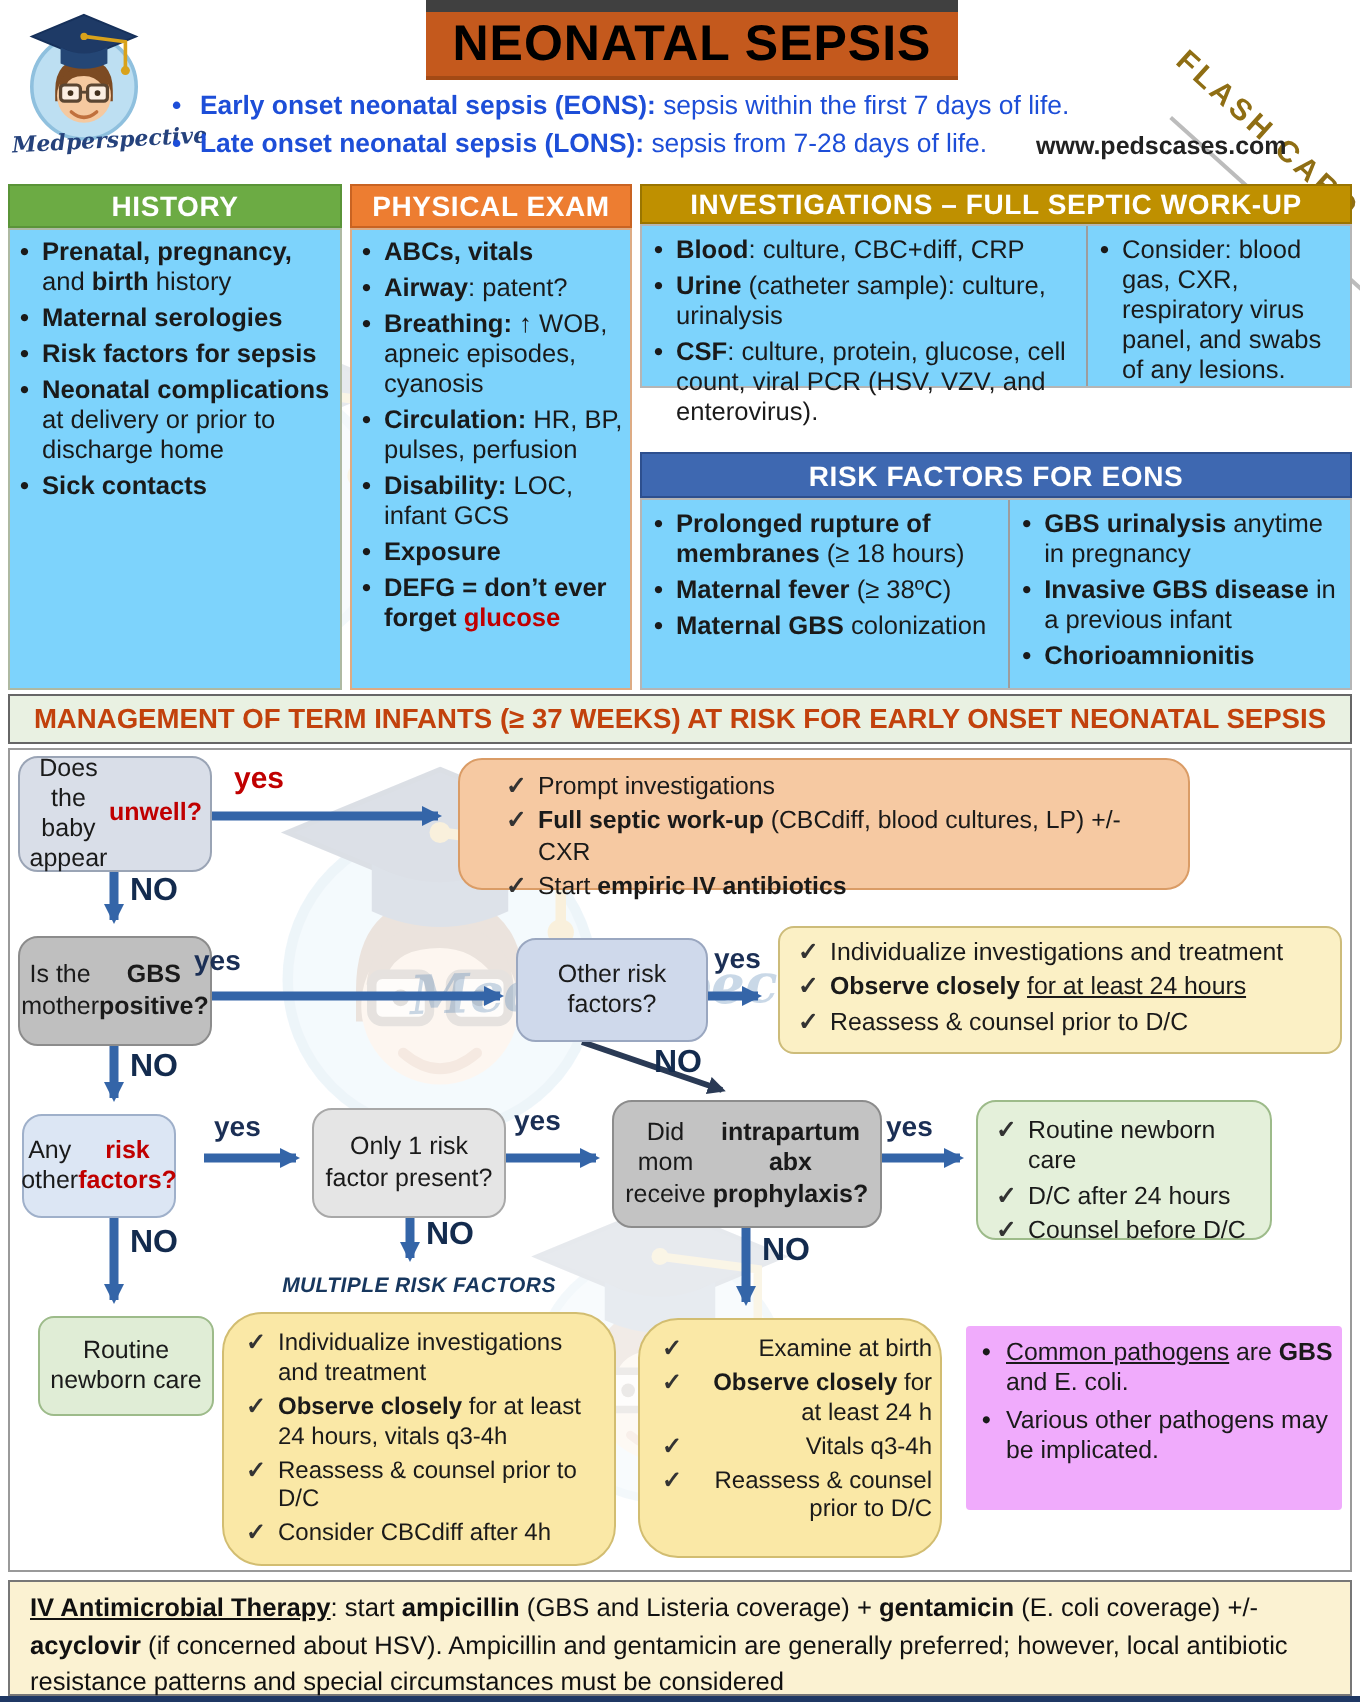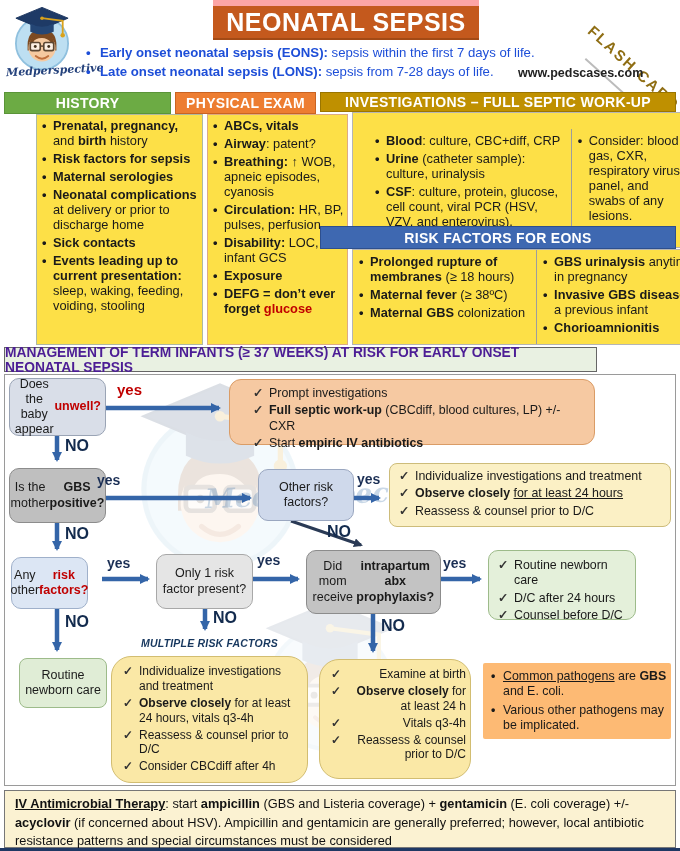--- a/index.html
+++ b/index.html
@@ -10,59 +10,59 @@
   
   .sb{font-weight:700}.sr{color:#C00000}.su{text-decoration:underline}
 
   
   .logo-wrap{position:absolute;left:6px;top:2px;width:84px;height:82px;}
   .logo-wrap svg{display:block}
   .logo-script{position:absolute;left:0;top:62px;width:86px;font-family:"DejaVu Serif",serif;
         font-style:italic;font-weight:700;font-size:11px;color:#25427c;transform:rotate(-3deg);
         text-align:center;white-space:nowrap;}
   .title-box{position:absolute;left:213px;top:0;width:266px;height:40px;background:#C4591D;
-        border-top:6px solid #fca5a5;border-bottom:2px solid #A34A15;box-sizing:border-box;
-        display:flex;align-items:center;justify-content:center;color:#ffffff;font-size:25px;
+        border-top:6px solid #404040;border-bottom:2px solid #A34A15;box-sizing:border-box;
+        display:flex;align-items:center;justify-content:center;color:#000000;font-size:25px;
         font-weight:600;letter-spacing:.5px;}
   .ribbon{position:absolute;left:596px;top:22px;width:110px;font-weight:700;font-size:15px;
         letter-spacing:2px;color:#8F6E14;transform:rotate(42deg);transform-origin:left top;
         white-space:nowrap;}
   .ribbon-line{position:absolute;left:586px;top:58px;width:140px;height:2px;background:#bcbcbc;
         transform:rotate(42deg);transform-origin:left top;}
   .def-list{position:absolute;left:84px;top:43px;width:505px;margin:0;padding:0;list-style:none;}
   .def-list li{position:relative;padding-left:16px;font-size:13.2px;line-height:1.45;color:#1d4ed8;}
   .def-list li::before{content:"•";position:absolute;left:2px;font-weight:700;}
   .site{position:absolute;left:518px;top:66px;font-size:12.5px;font-weight:700;color:#222;}
 
   
   .col-header{position:absolute;height:22px;box-sizing:border-box;color:#fff;font-weight:700;
         font-size:14px;display:flex;align-items:center;justify-content:center;letter-spacing:.3px;}
-  .col-body{position:absolute;background:#fde047;box-sizing:border-box;border:1.5px solid #b5b5b5;
-        padding:4px 3px 2px 3px;margin-left:32px;}
+  .col-body{position:absolute;background:#7dd3fc;box-sizing:border-box;border:1.5px solid #b5b5b5;
+        padding:4px 3px 2px 3px;}
   ul.blist,ul.clist,ul.plist{margin:0;padding:0;list-style:none;}
   ul.blist li{position:relative;padding-left:13px;font-size:12.8px;line-height:1.17;
         margin:0 0 3px 0;color:#1a1a1a;}
   ul.blist li::before{content:"•";position:absolute;left:2px;top:0;font-weight:700;}
   .hdr-green{left:4px;top:92px;width:167px;background:#6CAB44;border:1px solid #5a9438;}
   .bdy-hist{left:4px;top:114px;width:167px;height:231px;border-color:#aeb9a2;}
   .hdr-orange{left:175px;top:92px;width:141px;background:#ED7D31;border:1px solid #c96322;}
   .bdy-exam{left:175px;top:114px;width:141px;height:231px;border-color:#ddab84;}
   .hdr-gold{left:320px;top:92px;width:356px;height:20px;background:#BF9000;border:1px solid #9a7500;}
-  .bdy-inv{left:320px;top:112px;width:356px;height:136px;display:flex;padding:16px;}
+  .bdy-inv{left:320px;top:112px;width:356px;height:82px;display:flex;padding:0;}
   .inv-left{width:63%;box-sizing:border-box;border-right:1px solid #9d9d9d;padding:5px 4px;}
   .inv-right{width:37%;box-sizing:border-box;padding:5px 4px;}
   .hdr-blue{left:320px;top:226px;width:356px;height:23px;background:#3E68B1;border:1px solid #2d4f8e;}
   .bdy-rf{left:320px;top:249px;width:356px;height:96px;display:flex;padding:0;}
   .rf-left{width:52%;box-sizing:border-box;border-right:1px solid #9d9d9d;padding:5px 4px;}
   .rf-right{width:48%;box-sizing:border-box;padding:5px 4px;}
 
   
-  .mgmt-title{position:absolute;left:4px;top:347px;width:593px;height:25px;box-sizing:border-box;
+  .mgmt-title{position:absolute;left:4px;top:347px;width:672px;height:25px;box-sizing:border-box;
         background:#E9F1E2;border:1.5px solid #666;display:flex;align-items:center;
-        justify-content:center;font-weight:700;font-size:13.8px;color:#4c1d95;}
+        justify-content:center;font-weight:700;font-size:13.8px;color:#c2410c;}
   .flow{position:absolute;left:4px;top:374px;width:672px;height:412px;box-sizing:border-box;
         border:1.5px solid #9a9a9a;background:#fff;overflow:hidden;}
   .flow-svg{position:absolute;left:0;top:0;width:672px;height:412px;pointer-events:none;}
 
   .node{position:absolute;box-sizing:border-box;border-radius:10px;display:flex;align-items:center;
         justify-content:center;text-align:center;font-size:12.5px;line-height:1.22;padding:3px 4px;}
   .n-unwell{left:4px;top:3px;width:97px;height:58px;background:#D9DEE8;border:1.5px solid #9aa4b5;}
   .n-gbs{left:4px;top:93px;width:97px;height:55px;background:#BFBFBF;border:1.5px solid #8c8c8c;}
   .n-other{left:253px;top:94px;width:96px;height:52px;background:#CFD9EB;border:1.5px solid #9aa7c0;text-align:center;}
   .n-any{left:6px;top:182px;width:77px;height:52px;background:#DCE6F4;border:1.5px solid #9fb0ca;}
@@ -74,21 +74,21 @@
   .a-unwell{left:224px;top:4px;width:366px;height:66px;background:#F6C9A2;border:1.5px solid #da9c66;
         border-radius:12px;padding:6px 8px 4px 22px;}
   .a-other{left:384px;top:88px;width:282px;height:64px;background:#FBF0C5;border:1.5px solid #cdbc7a;
         border-radius:8px;padding:5px 6px 3px 8px;}
   .a-abxyes{left:483px;top:175px;width:148px;height:70px;background:#E4F0DA;border:1.5px solid #9dbb8a;
         border-radius:10px;padding:7px 4px 3px 8px;}
   .a-multi{left:106px;top:281px;width:197px;height:127px;background:#FAE8A6;border:1.5px solid #d2bd71;
         border-radius:20px;padding:7px 6px 3px 10px;}
   .a-abxno{left:314px;top:284px;width:152px;height:120px;background:#FAE8A6;border:1.5px solid #d2bd71;
         border-radius:20px;padding:7px 4px 3px 10px;text-align:right;}
-  .a-path{left:478px;top:288px;width:188px;height:76px;background:#fdba74;border-radius:2px;
+  .a-path{left:478px;top:288px;width:188px;height:92px;background:#f0abfc;border-radius:2px;
         padding:6px 4px 4px 6px;}
 
   ul.clist li{position:relative;padding-left:17px;font-size:12.4px;line-height:1.24;margin:0 0 2px 0;}
   ul.clist li::before{content:"✓";position:absolute;left:1px;top:0;font-weight:700;color:#333;}
   ul.plist li{position:relative;padding-left:14px;font-size:12.4px;line-height:1.24;margin:0 0 3px 0;}
   ul.plist li::before{content:"•";position:absolute;left:2px;top:0;font-weight:700;}
   .a-multi ul.clist li,.a-abxno ul.clist li{font-size:12px;}
 
   .lbl-yes{position:absolute;font-weight:700;font-size:14px;color:#1b2f55;}
   .lbl-yes.red{color:#C00000;font-size:15px;}
@@ -150,25 +150,24 @@
   <div class="site">www.pedscases.com</div>
 
   <svg class="wm" style="left:30px;top:150px;opacity:.10" width="190" height="190" viewBox="0 0 80 80">
       <use href="#mp-logo"></use>
     </svg>
 
   <div class="col-header hdr-green">HISTORY</div>
   <div class="col-body bdy-hist">
     <ul class="blist">
         <li><span class="sb">Prenatal, pregnancy,</span><span> and </span><span class="sb">birth</span><span> history</span></li>
+        <li><span class="sb">Maternal serologies</span></li>
         <li><span class="sb">Risk factors for sepsis</span></li>
-        <li><span class="sb">Maternal serologies</span></li>
         <li><span class="sb">Neonatal complications</span><span> at delivery or prior to discharge home</span></li>
         <li><span class="sb">Sick contacts</span></li>
-        <li><span class="sb">Events leading up to current presentation:</span><span> sleep, waking, feeding, voiding, stooling</span></li>
       </ul>
   </div>
 
   <div class="col-header hdr-orange">PHYSICAL EXAM</div>
   <div class="col-body bdy-exam">
     <ul class="blist">
         <li><span class="sb">ABCs, vitals</span></li>
         <li><span class="sb">Airway</span><span>: patent?</span></li>
         <li><span class="sb">Breathing:</span><span> ↑ WOB, apneic episodes, cyanosis</span></li>
         <li><span class="sb">Circulation:</span><span> HR, BP, pulses, perfusion</span></li>

